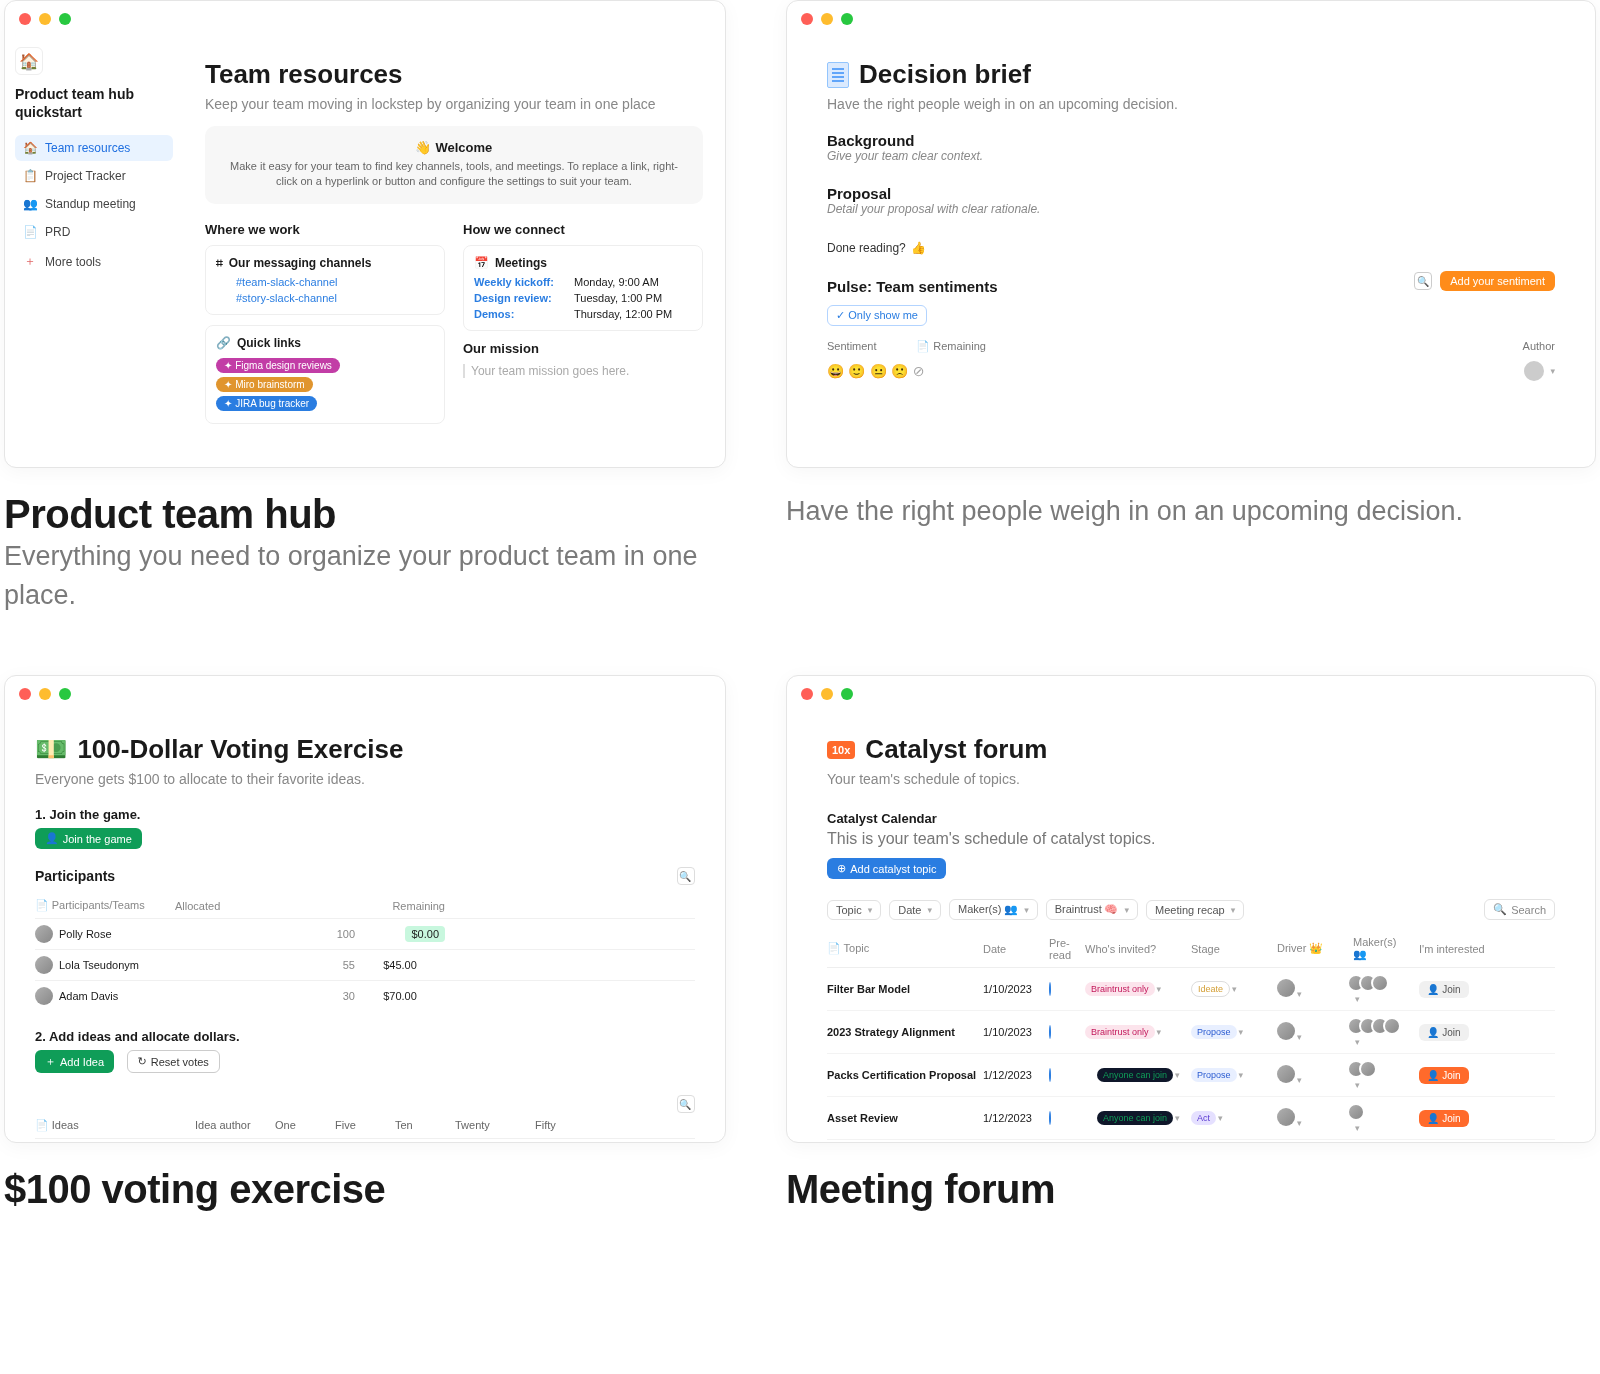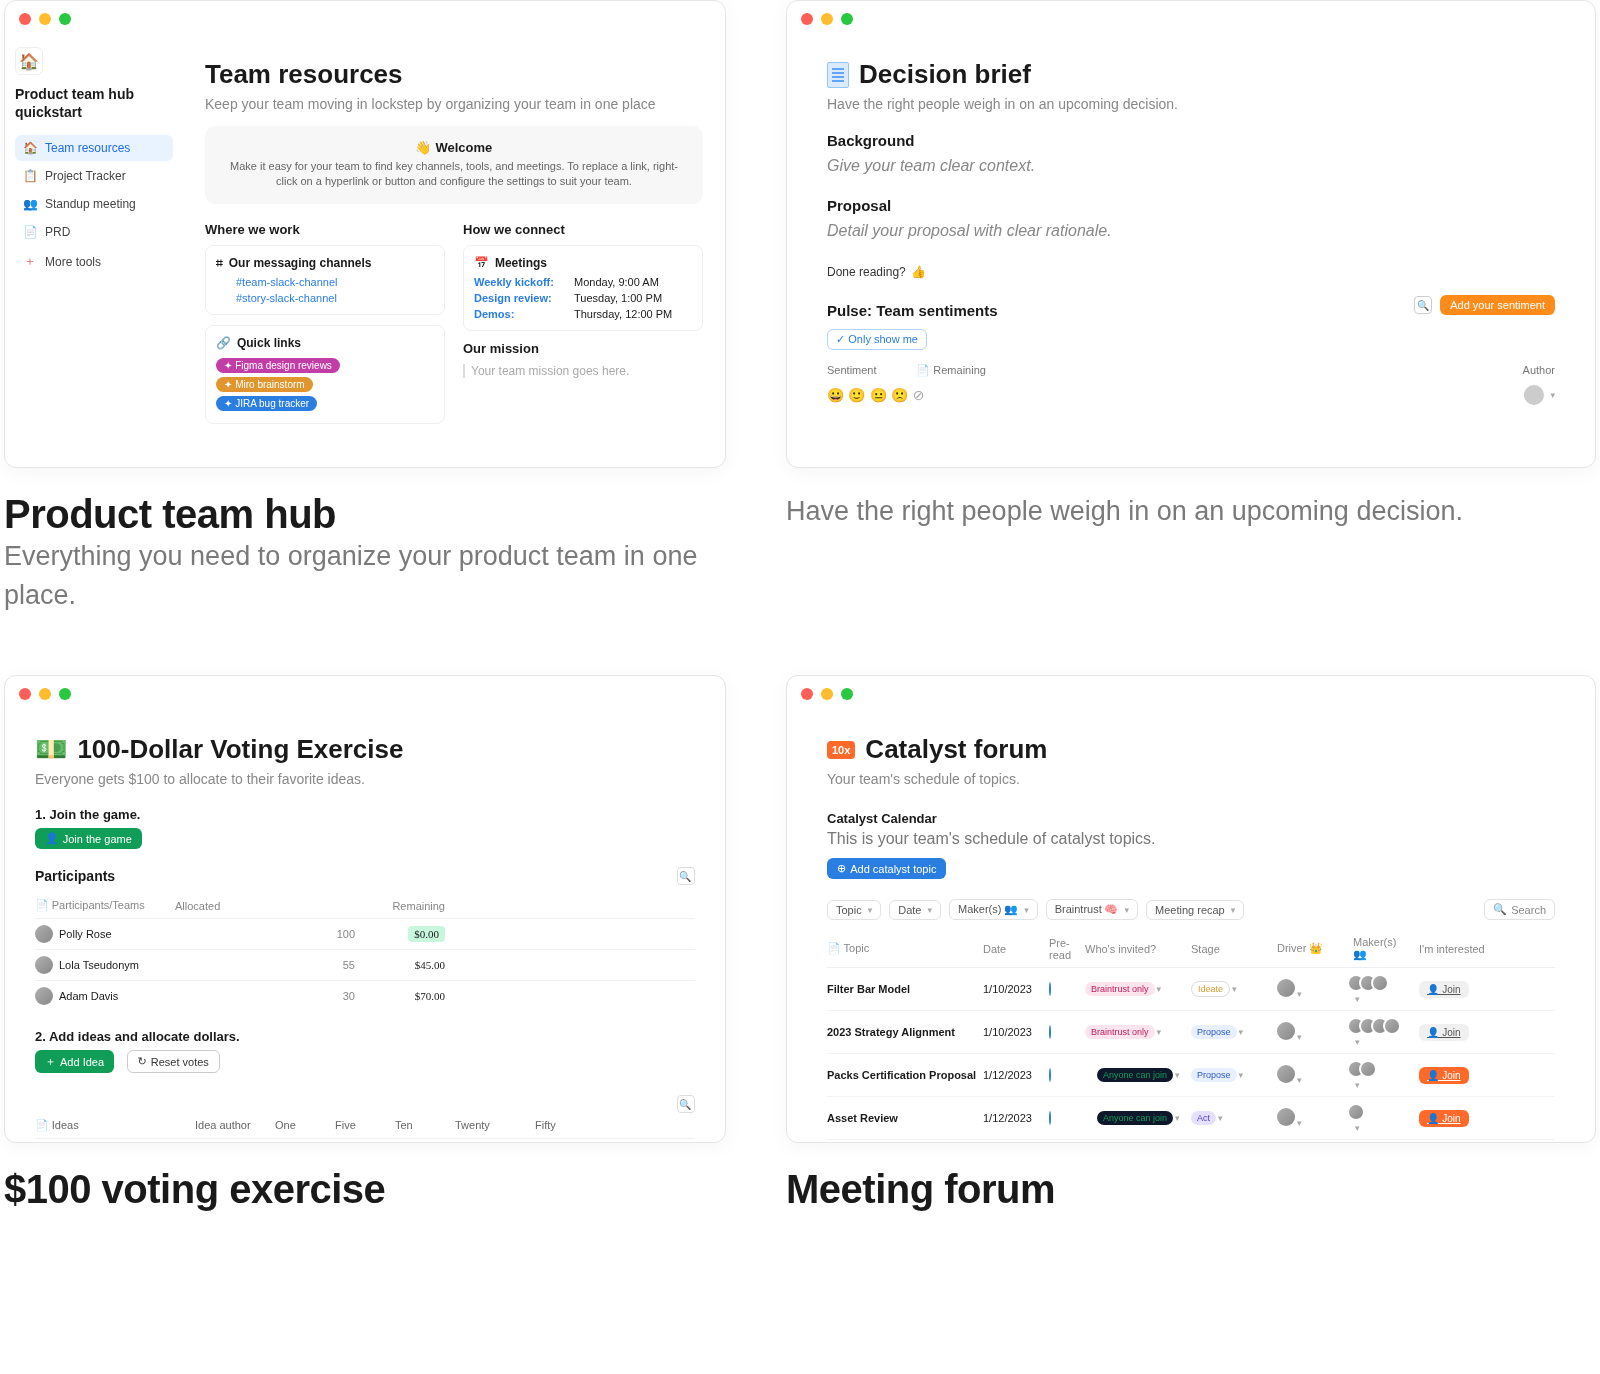--- a/index.html
+++ b/index.html
@@ -44,21 +44,21 @@
   .mission-in { color: #aaa; font-size: 12px; border-left: 2px solid #ddd; padding-left: 6px; }
 
   
   .dd { padding: 22px 40px 0 40px; height: 100%; overflow: hidden; }
   .dd-h1 { font-size: 26px; font-weight: 800; display: flex; align-items: center; gap: 10px; }
   .dd-h1 .doc-icon { width: 22px; height: 26px; background: #dbeafe; border: 1px solid #93c5fd; border-radius: 2px; position: relative; }
   .dd-h1 .doc-icon::after { content:""; position:absolute; left:4px; right:4px; top:5px; height:2px; background:#60a5fa; box-shadow: 0 4px 0 #60a5fa, 0 8px 0 #60a5fa, 0 12px 0 #60a5fa; }
   .dd-sub { color: #888; font-size: 14px; margin: 6px 0 20px; }
   .dd-section { margin-bottom: 22px; }
   .dd-section h3 { font-size: 15px; font-weight: 700; }
-  .dd-section p { font-style: italic; color: #888; font-size: 16px; margin-top: 8px; }
+  .dd-section p { font-style: italic; color: #888; font-size: 12px; margin-top: 0; }
   .dd-done { display: inline-flex; align-items: center; gap: 6px; font-size: 12px; color: #333; }
   .dd-pulse-title { font-size: 15px; font-weight: 800; }
   .dd-only { display: inline-block; border: 1px solid #b3d4ff; color: #2a7de1; border-radius: 6px; font-size: 11px; padding: 3px 8px; margin-top: 10px; }
   .dd-right { float: right; display: flex; gap: 8px; align-items: center; margin-top: -24px; }
   .dd-search { width: 18px; height: 18px; border: 1px solid #ccc; border-radius: 4px; display: flex; align-items: center; justify-content: center; font-size: 10px; color: #888; }
   .dd-addsent { background: #ff8c1a; color: #fff; font-size: 11px; padding: 4px 10px; border-radius: 6px; }
   .dd-cols { display: flex; font-size: 11px; color: #777; margin-top: 14px; gap: 40px; }
   .dd-cols .spacer { flex: 1; }
   .dd-emoji-row { display: flex; gap: 4px; font-size: 14px; margin-top: 8px; align-items: center; }
   .dd-avatar { margin-left: auto; width: 20px; height: 20px; border-radius: 50%; background: #ccc; }
@@ -74,21 +74,21 @@
   .vt-phead { display: flex; justify-content: space-between; align-items: center; }
   .vt-phead h4 { font-size: 14px; font-weight: 700; }
   .srch-sm { width: 18px; height: 18px; border: 1px solid #ddd; border-radius: 4px; display:flex; align-items:center; justify-content:center; font-size:10px; color:#999; }
   .vt-table { margin-top: 8px; font-size: 11px; }
   .vt-th, .vt-row { display: grid; grid-template-columns: 140px 120px 60px 90px; align-items: center; padding: 6px 0; }
   .vt-th { color: #888; }
   .vt-row { border-top: 1px solid #f0f0f0; }
   .vt-name { display:flex; align-items:center; gap: 6px; }
   .avatar-sm { width: 18px; height: 18px; border-radius: 50%; background: linear-gradient(135deg,#b0b0b0,#888); }
   .bar-alloc { height: 12px; background: #0f9d58; border-radius: 2px; }
-  .cell-remaining { text-align: right; font-variant-numeric: tabular-nums; font-family: Liberation Serif, serif; }
+  .cell-remaining { text-align: center; font-variant-numeric: tabular-nums; }
   .cell-remaining.zero { background: #c8f7de; border-radius: 4px; padding: 2px 6px; display:inline-block; float:right; }
   .vt-ideas { margin-top: 22px; }
   .vt-ideas-th, .vt-ideas-row { display:grid; grid-template-columns: 160px 80px 60px 60px 60px 80px 60px; font-size:11px; color:#666; padding:6px 0; }
   .vt-ideas-row { border-top: 1px solid #f0f0f0; color:#333; }
 
   
   .cf { padding: 22px 40px 0 40px; }
   .cf-h1 { font-size: 26px; font-weight: 800; display:flex; gap:10px; align-items:center; }
   .cf-badge { background:#ff6a2b; color:#fff; font-size:11px; font-weight:700; padding:3px 5px; border-radius:4px; }
   .cf-sub { color:#888; font-size:14px; margin: 6px 0 24px; }
@@ -106,21 +106,21 @@
   .topic-b { font-weight: 700; font-size: 11px; }
   .globe { width: 14px; height:14px; border-radius:50%; border: 1.5px solid #2a7de1; position:relative; }
   .pill-xs { font-size:9px; padding:2px 6px; border-radius:10px; display:inline-block; }
   .pill-brain { background:#fce4ec; color:#c2185b; }
   .pill-anyone { background:#0f172a; color:#0f9d58;margin-left:12px; }
   .pill-ideate { background:#fff; border:1px solid #ddd; color:#d4a038; }
   .pill-propose { background:#e8efff; color:#2a5bd1; }
   .pill-act { background:#e5e0ff; color:#5b3bd1; }
   .avs { display:flex; }
   .avs .avatar-sm { margin-left: -6px; border:2px solid #fff; }
-  .btn-join { font-size:10px; padding:3px 8px; border-radius:6px; display:inline-flex; gap:3px; align-items:center; justify-content:center;text-decoration:underline; }
+  .btn-join { font-size:10px; padding:3px 8px; border-radius:6px; display:inline-flex; gap:3px; align-items:center; justify-content:center; }
   .join-grey { background:#f0f0f0; color:#555; }
   .join-orange { background:#ff6a2b; color:#fff; }
   .chev { color:#aaa; font-size:9px; margin-left:2px; }
 </style>
 </head>
 <body>
 
 <div class="grid">
 
   <div class="cell">

